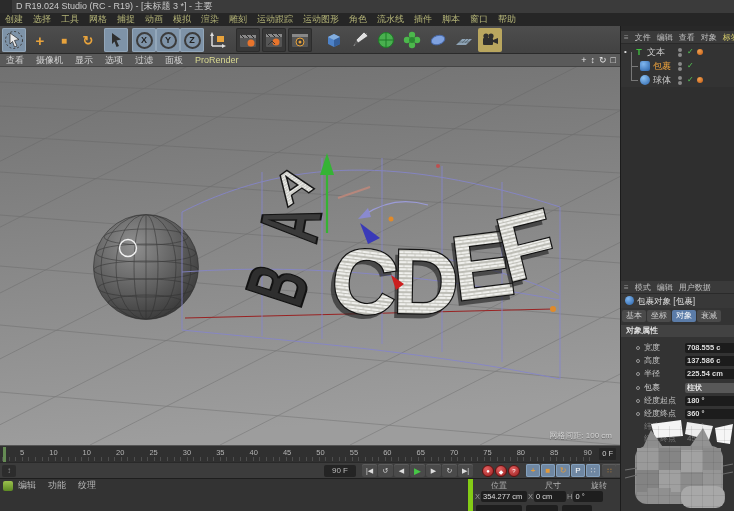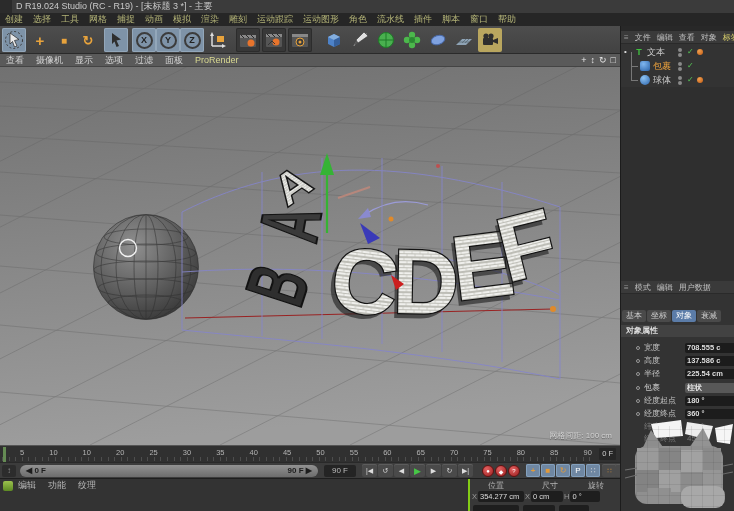--- a/index.html
+++ b/index.html
@@ -58,21 +58,21 @@
     background:radial-gradient(circle at 35% 30%,#e26060,#9c1f1f);border:1px solid #5f1212;
     color:#fff;font-size:6px;display:flex;align-items:center;justify-content:center}
   .kbtn{position:absolute;top:1px;width:14px;height:13px;background:#6f87a2;border-radius:2px;
     box-shadow:inset 0 0 0 1px #83a0bd;font-size:8px;display:flex;align-items:center;justify-content:center}
   
   #bottom{left:0;top:478px;width:620px;height:33px;background:#333;border-top:1px solid #1e1e1e}
   #mat-icon{left:3px;top:2px;width:10px;height:10px;border-radius:2px;
     background:linear-gradient(#9cc24e,#5d8a23)}
   #mat-menu{position:absolute;left:18px;top:0;display:flex;font-size:9px;line-height:13px;color:#b8b8b8}
   #mat-menu .menu-item{padding:0 8px 0 0;margin-right:4px}
-  #coords{left:468px;top:0;width:152px;height:33px;background:#383838;border-left:2px solid #84cc16;overflow:hidden}
+  #coords{left:468px;top:0;width:152px;height:33px;background:#383838;border-left:5px solid #84cc16;overflow:hidden}
   .coh{position:absolute;top:1px;font-size:8px;color:#b5b5b5}
   .cor{position:absolute;top:12px;height:11px;font-size:7.5px;line-height:11px}
   .cax{color:#999;margin:0 1px}
   .cbox{display:inline-block;background:#1e1e1e;color:#ddd;border-radius:2px;height:11px;
     padding:0 2px;vertical-align:top}
   .cor2{top:26px}
   
   #rightpanel{left:620px;top:26px;width:114px;height:485px;background:#333;border-left:1px solid #1c1c1c;overflow:hidden}
   #rp-strip{left:0;top:0;width:114px;height:5px;background:#282828}
   .pmenu{position:absolute;left:0;width:114px;height:13px;display:flex;font-size:8px;
@@ -412,24 +412,20 @@
       <span class="tick">80</span>
       <span class="tick">85</span>
       <span class="tick">90</span>
     </div>
   <div class="abs" id="playhead"></div>
   <span class="abs" id="cur-frame">0 F</span>
 </div>
 
 <div class="abs" id="transport">
   <span class="abs mini-st">↕</span>
-  <div class="abs" id="scrubber">
-    <span><b>◀ </b><i>0 F</i></span>
-    <span><i>90 F</i><b> ▶</b></span>
-  </div>
   <span class="abs" id="end-field">90 F</span>
   <span class="tbtn" style="left:362px">|◀</span>
   <span class="tbtn" style="left:378px">↺</span>
   <span class="tbtn" style="left:394px">◀</span>
   <span class="tbtn play" style="left:410px">▶</span>
   <span class="tbtn" style="left:426px">▶</span>
   <span class="tbtn" style="left:442px">↻</span>
   <span class="tbtn" style="left:458px">▶|</span>
   <span class="rbtn" style="left:482px">●</span>
   <span class="rbtn" style="left:495px">◆</span>
@@ -518,20 +514,23 @@
   <div class="pmenu" id="am-menu">
     <span class="burger">≡</span>
     <span style="display:flex">
 
     <span class="menu-item">模式</span>
         <span class="menu-item">编辑</span>
         <span class="menu-item">用户数据</span>
       </span>
   </div>
 
+  <div class="abs" id="am-title">
+    <span class="tic"></span><span>包裹对象 [包裹]</span>
+  </div>
 
   <div class="abs" id="am-tabs">
     <span class="tab">基本</span>
     <span class="tab">坐标</span>
     <span class="tab active">对象</span>
     <span class="tab">衰减</span>
   </div>
 
   <div class="abs" id="am-section">对象属性</div>
 

